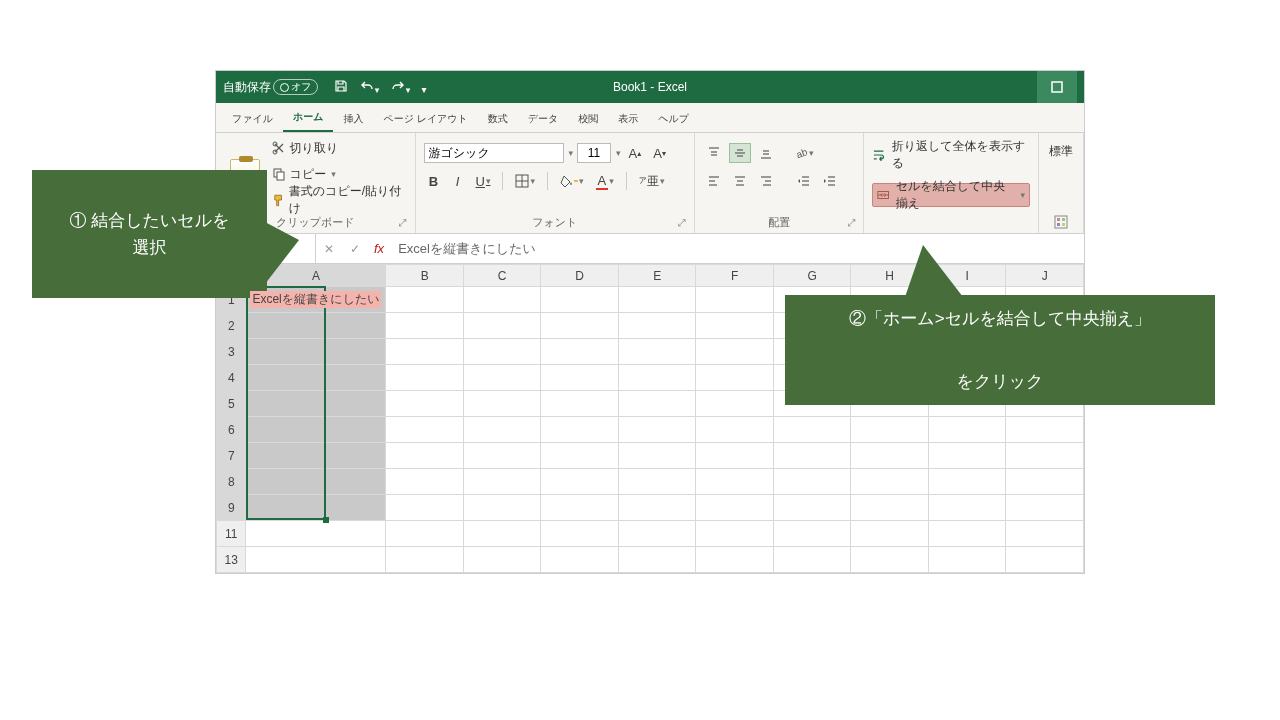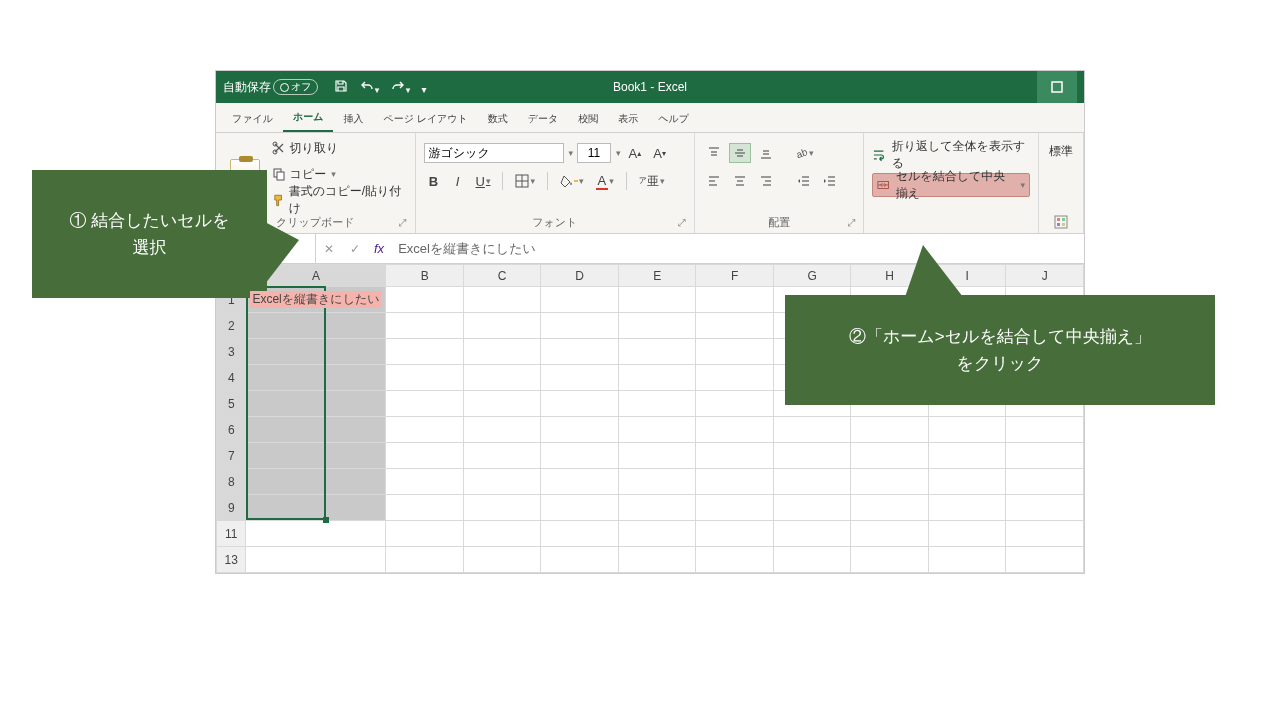--- a/index.html
+++ b/index.html
@@ -45,42 +45,42 @@
   .wrap-group .wrow { display:flex; align-items:center; gap:6px; height:24px; }
   .wrap-group .highlight { background:#e2b0aa; border:1px solid #c58680; padding:2px 4px; border-radius:2px;}
   .style-group { width:45px; text-align:center;}
   .wrap-group .wicon, .align-group svg, .font-group svg { width:14px; height:14px; }
   
   .namebox-row { display:flex; align-items:center; height:30px; border-bottom:1px solid #d0d0d0; background:#fff; font-size:13px; color:#333;}
   .namebox-row .namebox { width:100px; border-right:1px solid #d0d0d0; height:100%; display:flex; align-items:center; padding:0 10px; gap:12px;}
   .namebox-row .fx-btn { width:26px; text-align:center; color:#555; border:none; background:none; cursor:pointer; font-size:12px;}
   .namebox-row .fx-cancel{color:#999;}
   .namebox-row .fx-enter{color:#999;}
-  .namebox-row .fx-label { font-style:italic; color:#4c1d95; margin:0 6px;}
+  .namebox-row .fx-label { font-style:italic; color:#b91c1c; margin:0 6px;}
   .namebox-row input.formula { flex:1; border:none; height:100%; padding:0 8px; font-size:13px; color:#666; outline:none;}
   
   .sheet { position:relative; background:#fff; }
   .grid { border-collapse:collapse; table-layout:fixed; }
   .grid th, .grid td { border:1px solid #d9d9d9; font-size:12px; color:#444; font-weight:normal;}
   .grid th.corner { width:30px; height:22px; background:#efefef; }
   .grid th.colh { height:22px; background:#efefef; width:80px; }
   .grid th.rowh { width:30px; background:#efefef; text-align:center; height:26px;}
   .grid td { height:26px; padding:0 4px; }
   .grid th.colh.selcol { background:#d8d8d8; }
   .grid th.rowh.selrow { background:#d8d8d8; }
   .selA { background:#c9c9c9; }
   .cell-a1-text { background:#f4b3ac; display:inline-block; padding:0 2px; white-space:nowrap; position:relative; z-index:3;}
   
   .sel-border { position:absolute; border:2px solid #1e6b41; pointer-events:none; }
   .sel-handle { position:absolute; width:6px; height:6px; background:#1e6b41; }
   
   .callout { position:absolute; background:#466d3a; color:#fff; text-align:center; display:flex; flex-direction:column; justify-content:center; font-size:17px; line-height:1.6; padding:10px 18px;}
   .callout1 { left:32px; top:170px; width:235px; height:128px; }
   .callout1::after { content:""; position:absolute; right:-32px; top:52px; width:0; height:0; border-left:34px solid #466d3a; border-top:18px solid transparent; border-bottom:44px solid transparent; }
-  .callout2 { left:785px; top:295px; width:430px; height:110px; }
+  .callout2 { left:785px; top:295px; width:430px; height:110px;justify-content:space-between; }
   .callout2::before { content:""; position:absolute; top:-50px; left:120px; width:0; height:0; border-bottom:52px solid #466d3a; border-left:18px solid transparent; border-right:40px solid transparent; }
   .dd { font-size:9px; color:#777; margin-left:1px;}
   .underline-red { border-bottom:2px solid #d9372b; padding:0 2px;}
   .underline-yellow { border-bottom:2px solid #f0b840; padding:0 2px;}
   .sep { width:1px; height:18px; background:#ccc; margin:0 4px;}
   svg.lines line { stroke:#666; stroke-width:1.3;}
 </style>
 </head>
 <body>
 
@@ -285,21 +285,21 @@
                 <line x1="5" y1="11" x2="12" y2="11"></line>
                 <path d="M1 5l2 2-2 2z" fill="#555"></path>
               </svg>
             </button>
         </div>
       </div>
       <div class="group-label"><span>配置</span><span class="launcher">⤢</span></div>
     </div>
 
     <div class="group wrap-group">
-      <div class="group-body" style="flex-direction:column; gap:6px; padding-top:6px;">
+      <div class="group-body" style="flex-direction:column; gap:16px; padding-top:6px;">
         <div class="wrow">
           <svg class="wicon" viewBox="0 0 14 14">
               <path d="M2 3h10M2 7h8a2 2 0 0 1 0 4H8m0 0l2-2m-2 2l2 2M2 11h3" fill="none" stroke="#1e6b41" stroke-width="1.3"></path>
             </svg>
           <span>折り返して全体を表示する</span>
         </div>
         <div class="wrow highlight">
           <svg class="wicon" viewBox="0 0 14 14">
               <rect x="1" y="3" width="12" height="8" fill="none" stroke="#a64c42"></rect>
               <line x1="1" y1="7" x2="13" y2="7" stroke="#a64c42"></line>

